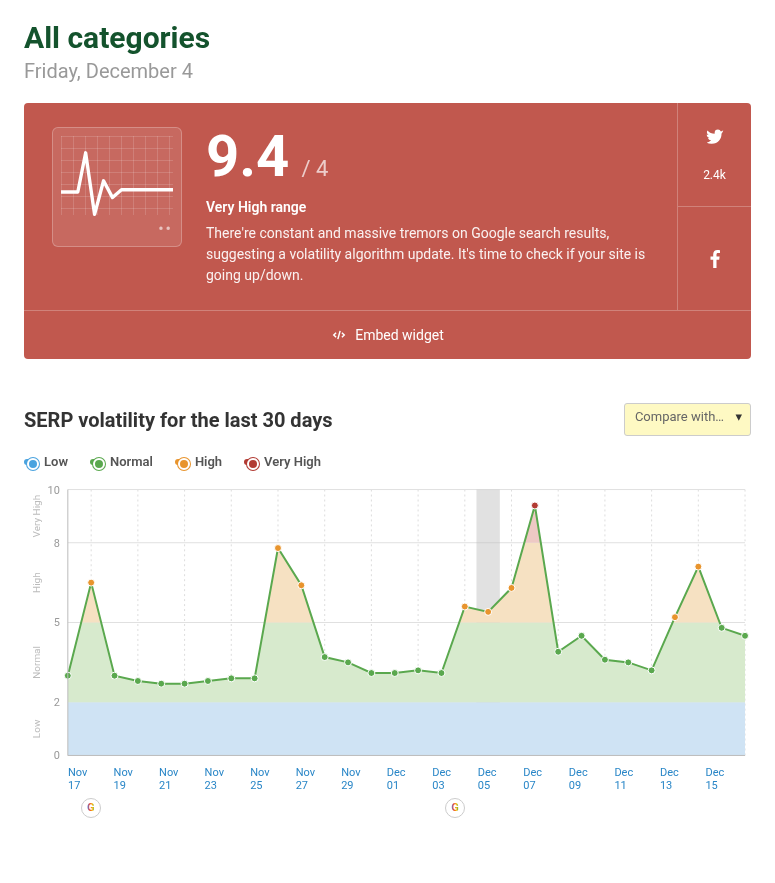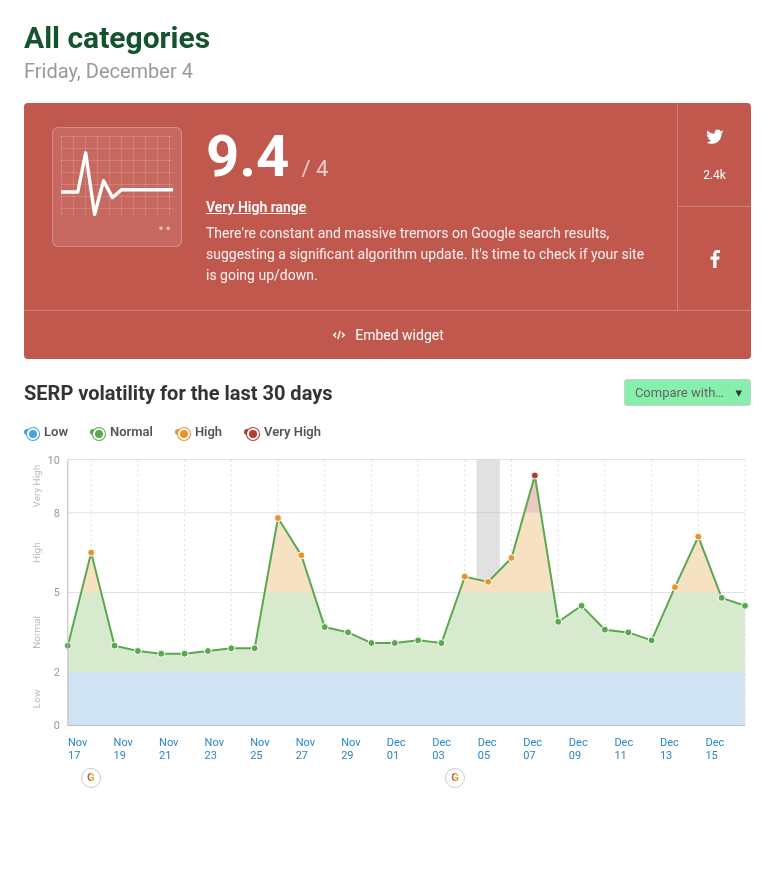--- a/index.html
+++ b/index.html
@@ -41,21 +41,21 @@
 }
 .sensor-pulse {
   position: absolute; inset: 0;
 }
 .sensor-dots { text-align: right; padding-top: 4px; font-size: 16px; letter-spacing: 2px; color: rgba(255,255,255,0.6); }
 
 .card-info { flex: 1; min-width: 0; }
 .score-line { display: flex; align-items: baseline; gap: 12px; }
 .score { font-size: 58px; font-weight: 700; line-height: 1; }
 .score-max { font-size: 22px; color: rgba(255,255,255,0.7); }
-.range-label { font-size: 14px; font-weight: 600; margin-top: 14px; margin-bottom: 8px; text-decoration: underline; }
+.range-label { font-size: 14px; font-weight: 600; margin-top: 14px; margin-bottom: 8px; }
 .range-desc { font-size: 14px; line-height: 1.5; color: rgba(255,255,255,0.92); }
 
 .card-side {
   width: 74px;
   display: flex; flex-direction: column;
   border-left: 1px solid rgba(255,255,255,0.25);
 }
 .side-btn {
   flex: 1;
   display: flex; flex-direction: column; align-items: center; justify-content: center;
@@ -68,27 +68,27 @@
 
 .card-footer {
   border-top: 1px solid rgba(255,255,255,0.25);
   padding: 16px;
   text-align: center;
   font-size: 14px;
   cursor: pointer;
   display: flex; align-items: center; justify-content: center; gap: 8px;
 }
 
-.section2 { margin-top: 20px; }
+.section2 { margin-top: 44px; }
 .sec-head { display: flex; justify-content: space-between; align-items: center; margin-bottom: 18px; }
 .sec-title { font-size: 20px; font-weight: 700; color: #333; }
 .compare-sel {
   border: 1px solid #ccc;
-  background: #86efac;
-  padding: 5px 26px 5px 10px;
+  background: #fef9c3;
+  padding: 5px 26px 11px 10px;
   font-size: 13px;
   color: #666;
   border-radius: 3px;
   cursor: pointer;
   position: relative;
 }
 .compare-sel::after {
   content: "▾"; position: absolute; right: 8px; top: 5px; color: #333;
 }
 
@@ -143,21 +143,21 @@
           </svg>
         </div>
         <div class="sensor-dots">••</div>
       </div>
       <div class="card-info">
         <div class="score-line">
           <span class="score">9.4</span>
           <span class="score-max">/ 4</span>
         </div>
         <div class="range-label">Very High range</div>
-        <div class="range-desc">There're constant and massive tremors on Google search results, suggesting a significant algorithm update. It's time to check if your site is going up/down.</div>
+        <div class="range-desc">There're constant and massive tremors on Google search results, suggesting a volatility algorithm update. It's time to check if your site is going up/down.</div>
       </div>
     </div>
     <div class="card-side">
       <div class="side-btn">
         <svg width="18" height="18" viewBox="0 0 24 24" fill="#fff">
           <path d="M23 3a10.9 10.9 0 01-3.14 1.53A4.48 4.48 0 0016 2a4.5 4.5 0 00-4.5 4.5c0 .35.04.7.11 1.03A12.77 12.77 0 012 3.2a4.5 4.5 0 001.39 6A4.41 4.41 0 011 8.7v.05a4.5 4.5 0 003.6 4.41 4.52 4.52 0 01-2 .08 4.5 4.5 0 004.2 3.13A9 9 0 011 19.54 12.72 12.72 0 007.88 21c8.26 0 12.78-6.84 12.78-12.78l-.01-.58A9.1 9.1 0 0023 3z"></path>
         </svg>
         <span>2.4k</span>
       </div>
       <div class="side-btn">

